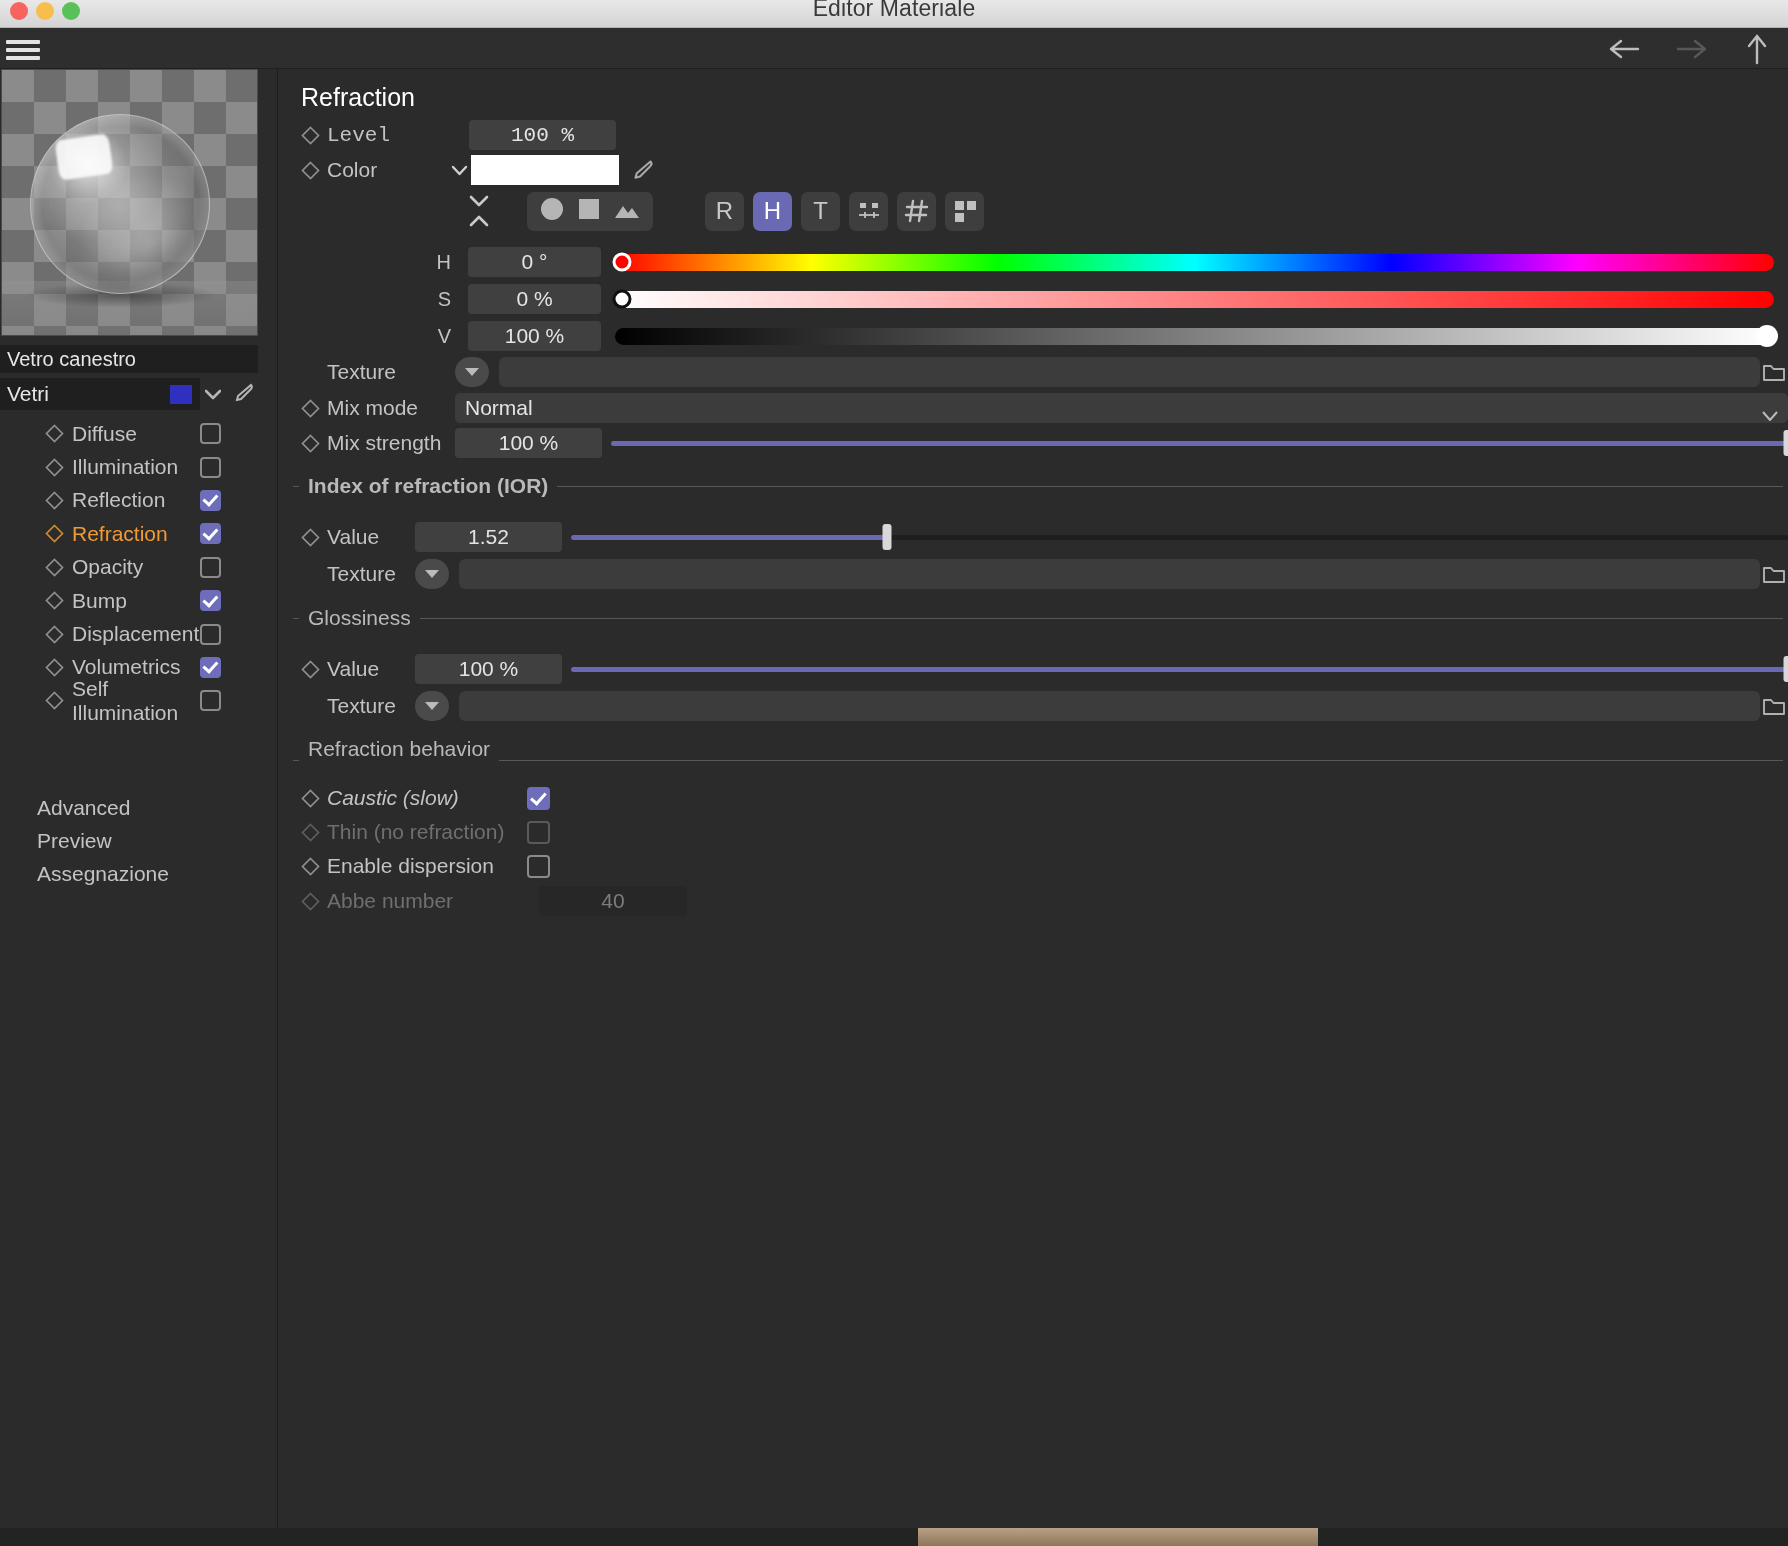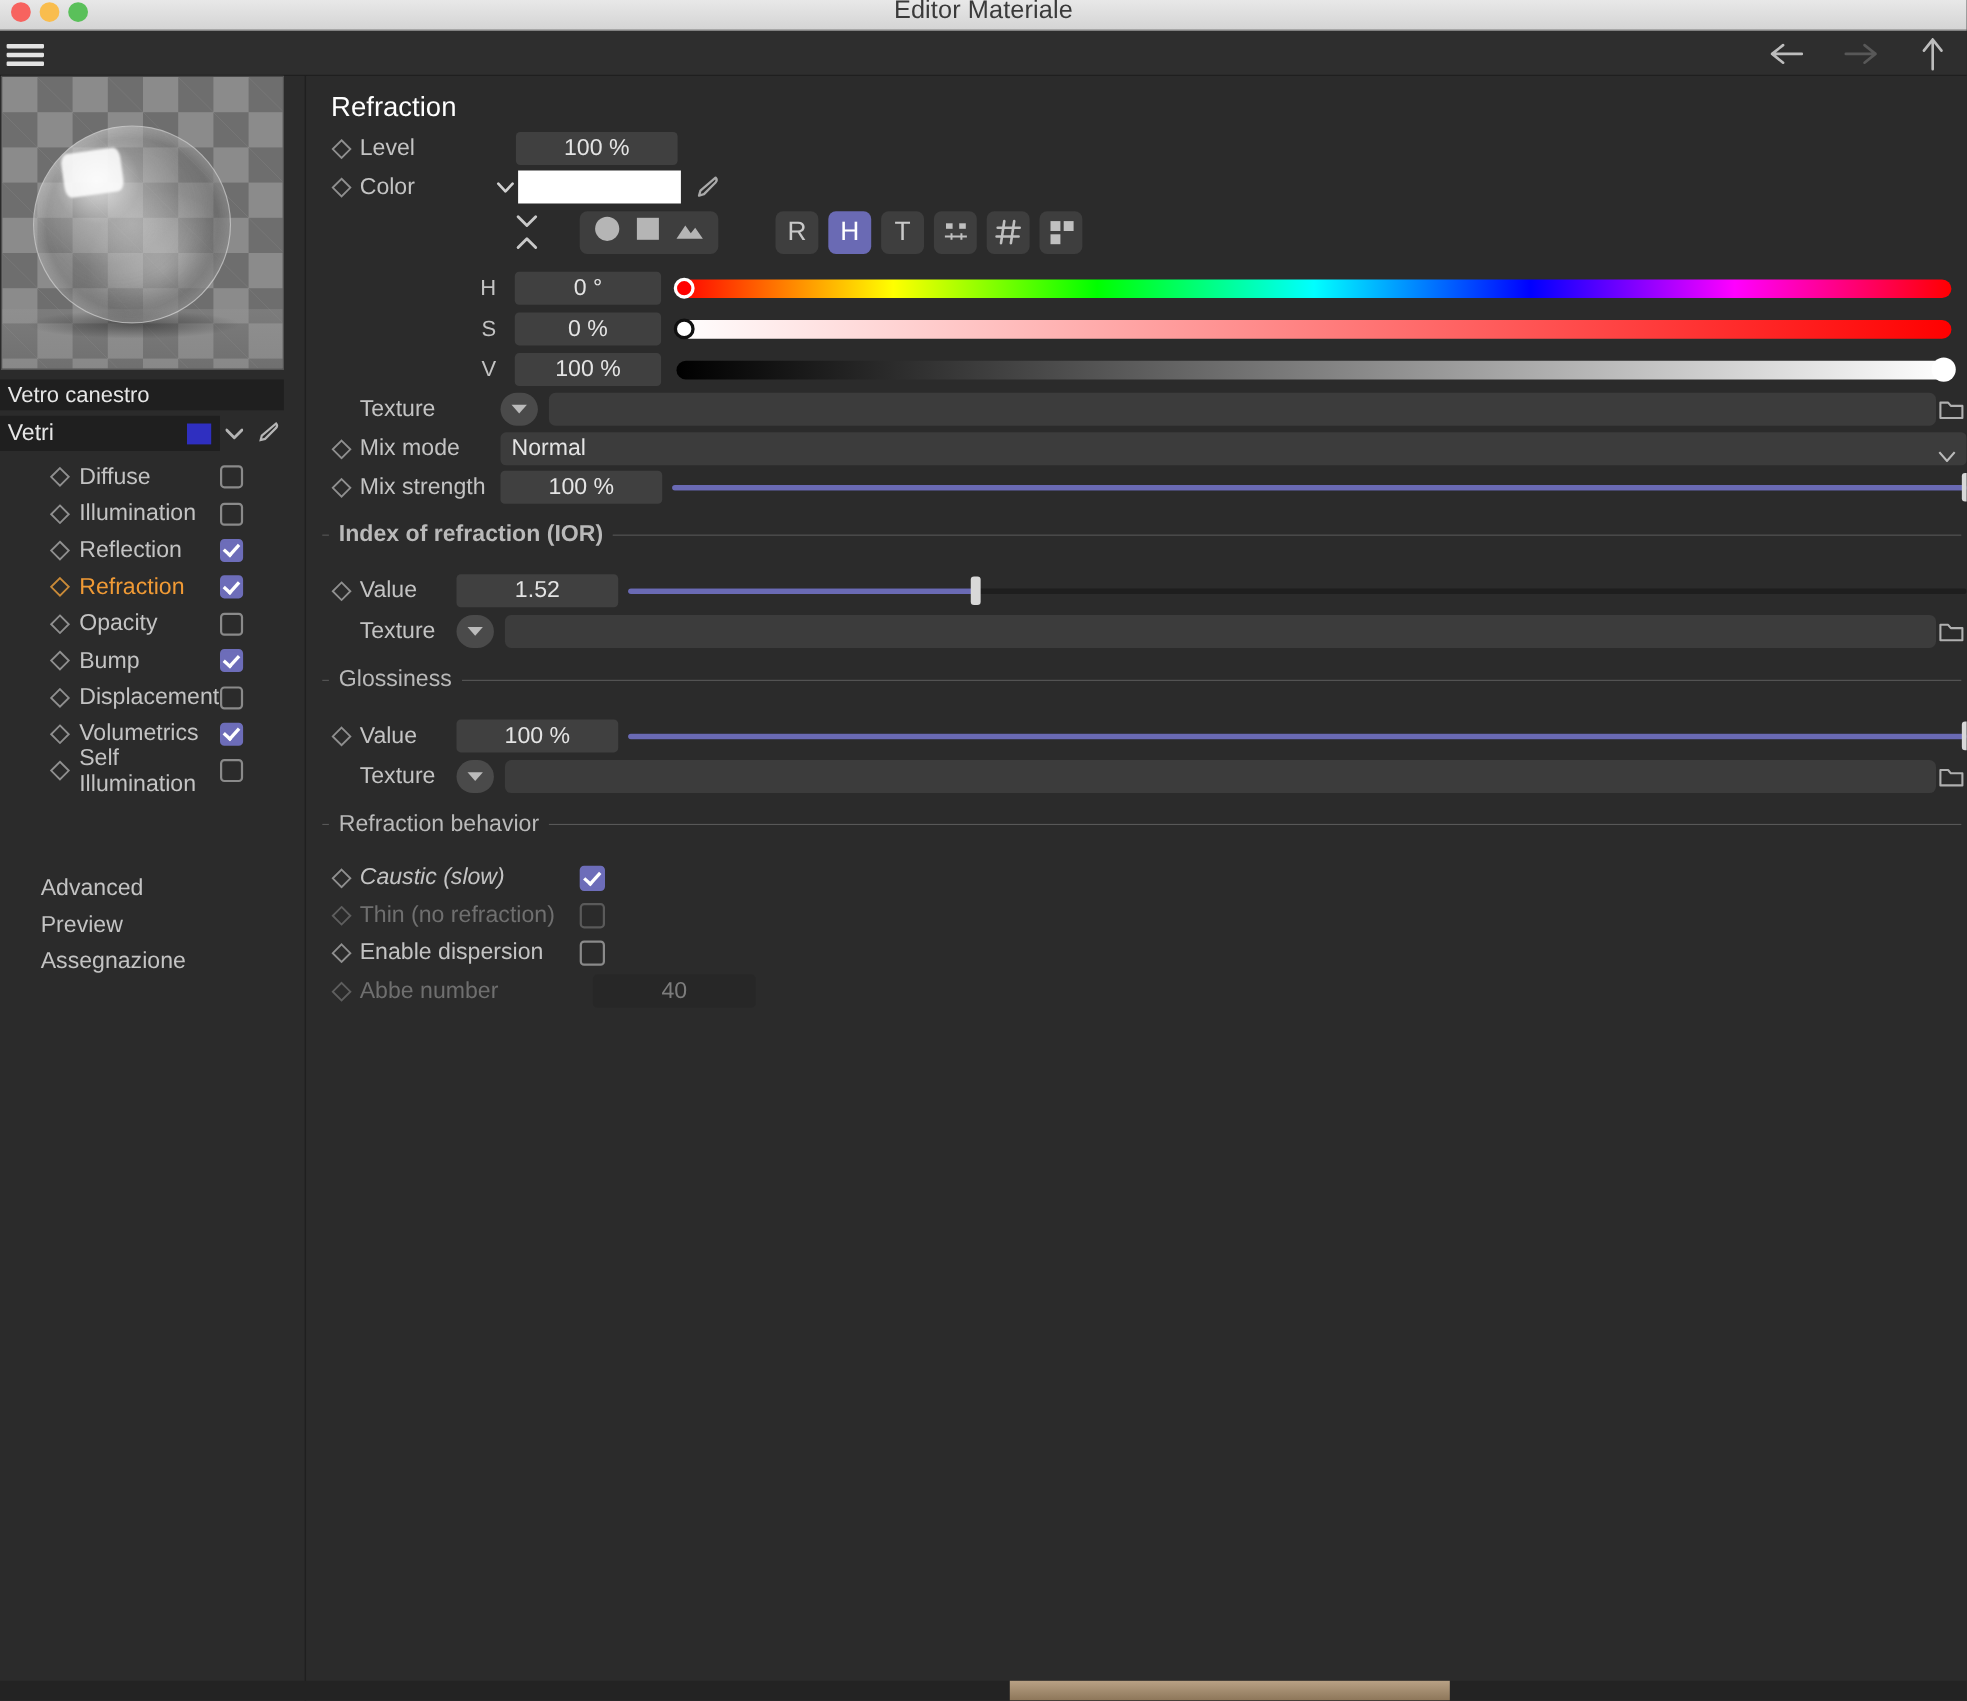--- a/index.html
+++ b/index.html
@@ -356,21 +356,21 @@
       <div class="sub-link">Advanced</div>
       <div class="sub-link">Preview</div>
       <div class="sub-link">Assegnazione</div>
     </div>
   </div>
 
   <div class="main">
 
     <div class="panel-title">Refraction</div>
 
-    <div class="row" style="left:14px; top:51px; width:620px;">
+    <div class="row" style="left:14px; top:51px; width:620px;font-family:Liberation Mono, monospace;">
       <span class="rdiamond">
           <svg width="19" height="19" viewBox="0 0 19 19">
             <path d="M9.5 1.5 L17.5 9.5 L9.5 17.5 L1.5 9.5 Z" fill="none" stroke="#8f8f8f" stroke-width="1.7"></path>
           </svg>
         </span>
       <span class="rlabel" style="width:142px;">Level</span>
       <span class="numfield" style="width:147px;">100 %</span>
     </div>
 
     <div class="row" style="left:14px; top:86px; width:680px;">
@@ -583,21 +583,21 @@
           </svg>
       </span>
       <span class="texfield" style="flex:1; margin-left:10px;"></span>
       <span class="folder">
         <svg width="24" height="21" viewBox="0 0 24 21">
             <path d="M2 18 V4 H9 L11.5 7 H22 V18 Z" fill="none" stroke="#b0b0b0" stroke-width="1.9" stroke-linejoin="round"></path>
           </svg>
       </span>
     </div>
 
-    <div class="sec" style="left:14px; top:668px; width:1490px;">
+    <div class="sec" style="left:14px; top:668px; width:1490px;align-items:flex-end;">
       <span class="dash-l"></span>
       <span>Refraction behavior</span>
       <span class="line" style="flex:1;"></span>
     </div>
 
     <div class="row" style="left:14px; top:714px; width:700px;">
       <span class="rdiamond">
           <svg width="19" height="19" viewBox="0 0 19 19">
             <path d="M9.5 1.5 L17.5 9.5 L9.5 17.5 L1.5 9.5 Z" fill="none" stroke="#8f8f8f" stroke-width="1.7"></path>
           </svg>

